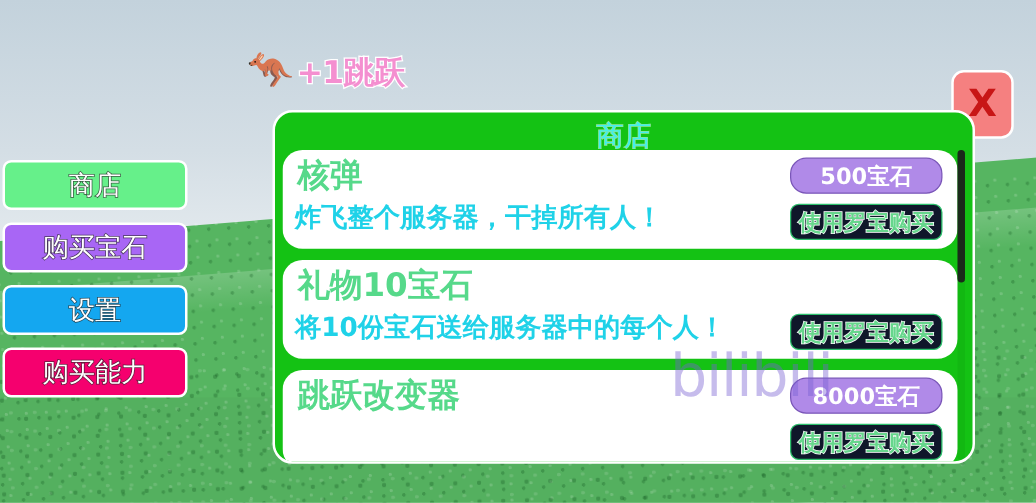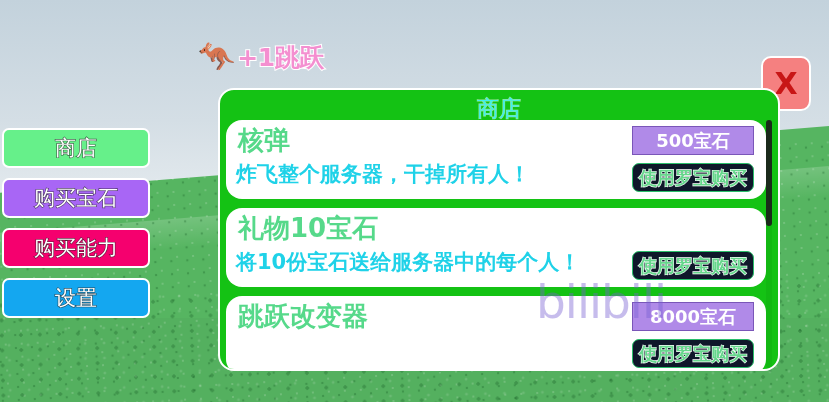--- a/index.html
+++ b/index.html
@@ -107,21 +107,21 @@
     white-space:nowrap;
   }
   .item-desc {
     position:absolute; left:10px; top:40px;
     font-size:21px; font-weight:700; color:#1fd2e8;
     -webkit-text-stroke:1.4px #ffffff; paint-order:stroke fill;
     white-space:nowrap;
   }
   .price-btn {
     position:absolute; right:12px; top:6px; width:122px; height:29px;
-    background:#b08ae8; border:1.5px solid #7a56b8; border-radius:0;
+    background:#b08ae8; border:1.5px solid #7a56b8; border-radius:13px;
     color:#ffffff; font-size:18px; font-weight:700;
     display:flex; align-items:center; justify-content:center;
     cursor:pointer; user-select:none;
   }
   .buy-btn {
     position:absolute; right:12px; top:43px; width:122px; height:29px;
     background:#0f172a; border:1.5px solid #2bbf6b; border-radius:7px;
     color:#66d68c; font-size:18px; font-weight:700;
     -webkit-text-stroke:1.2px #ffffff; paint-order:stroke fill;
     display:flex; align-items:center; justify-content:center;
@@ -161,22 +161,22 @@
   <span class="fx-text">+1跳跃</span>
 </div>
 <div class="float-label" id="fx-speed">
   <span class="fx-icon">🏃</span>
   <span class="fx-text">+1速度</span>
 </div>
 
 <div id="sidebar">
     <div class="menu-btn" style="background: rgb(102, 240, 138);">商店</div>
     <div class="menu-btn" style="background: rgb(168, 102, 245);">购买宝石</div>
+    <div class="menu-btn" style="background: rgb(20, 167, 240);">设置</div>
     <div class="menu-btn" style="background: rgb(245, 0, 110);">购买能力</div>
-    <div class="menu-btn" style="background: rgb(20, 167, 240);">设置</div>
   </div>
 
 <div id="close-btn">
   <span>X</span>
 </div>
 
 <div id="shop-panel">
   <div id="shop-title">商店</div>
   <div id="shop-list">
       <div class="shop-item">

